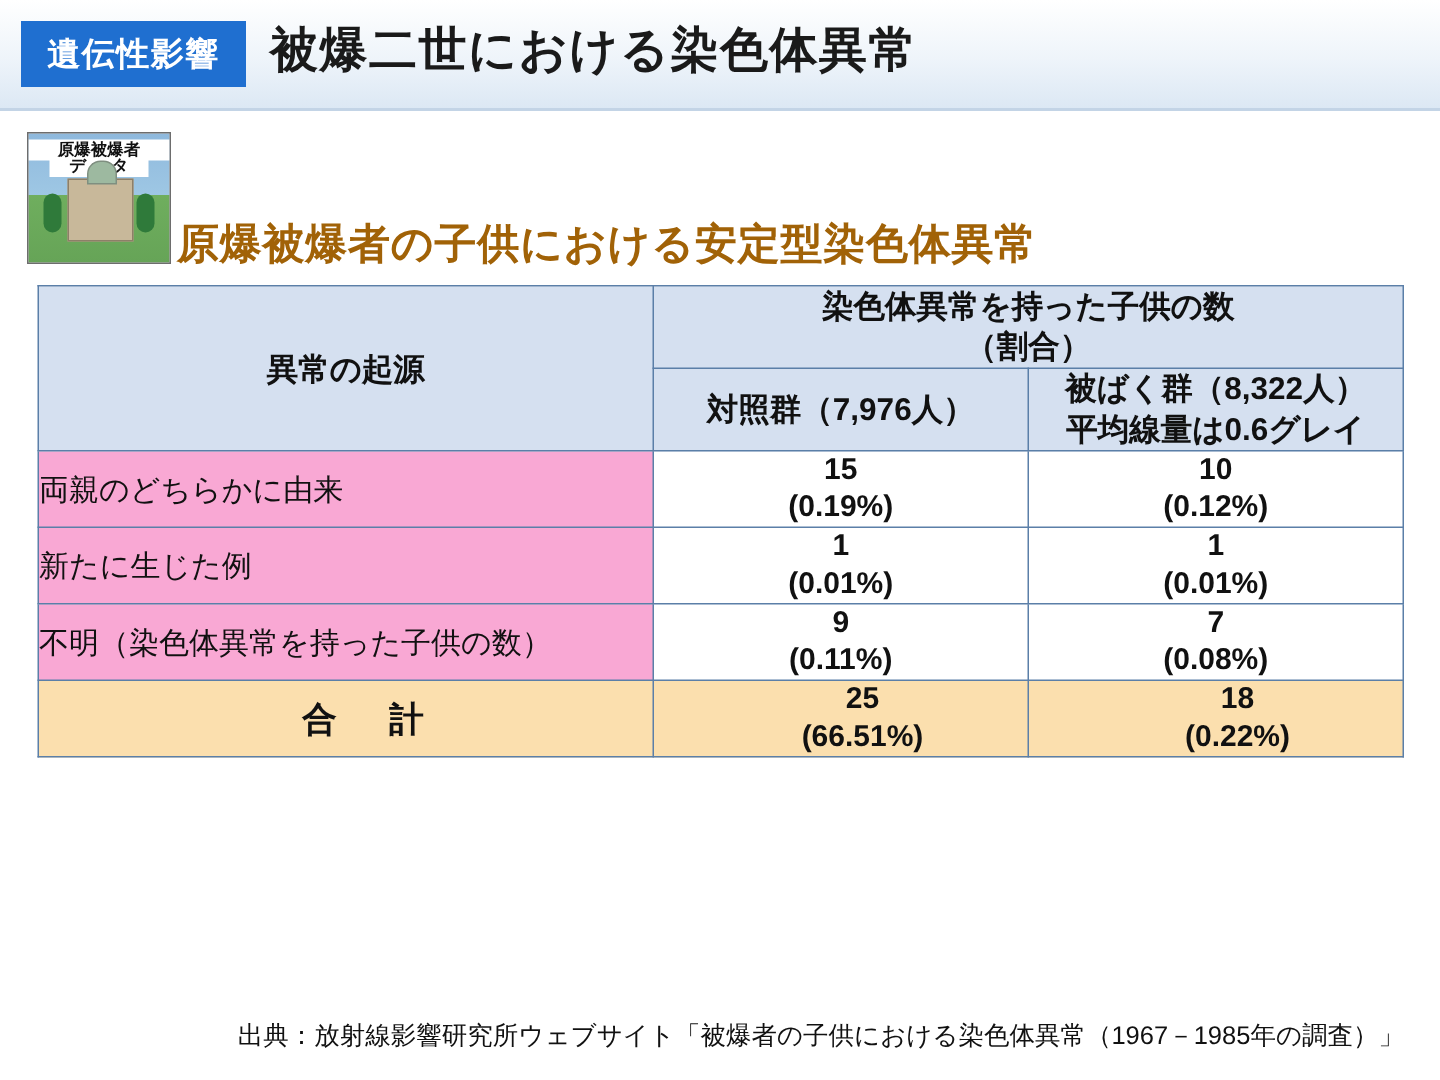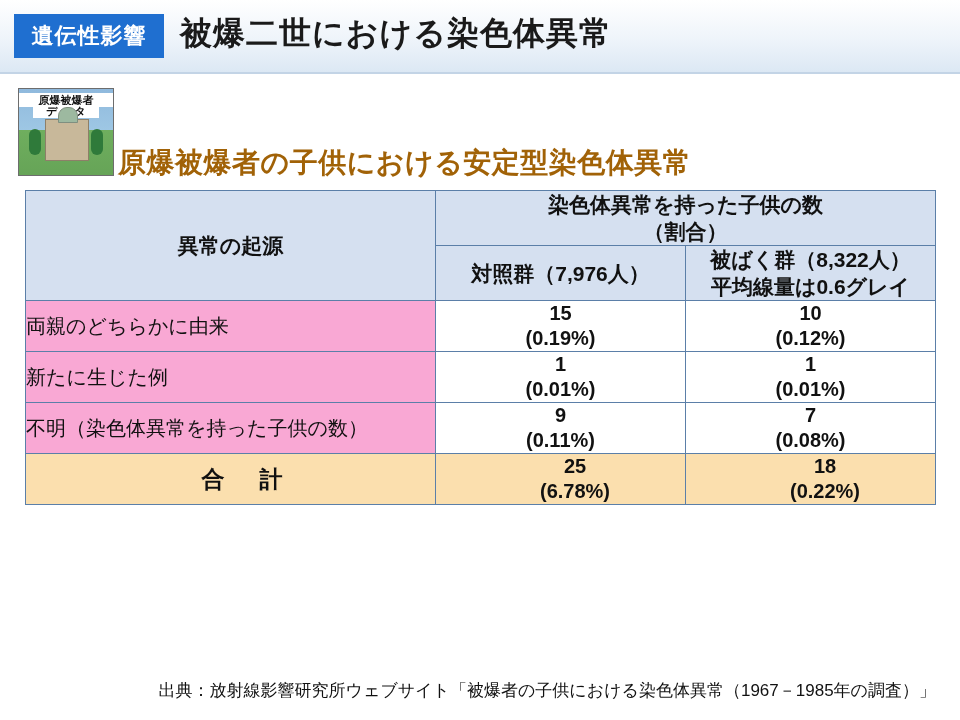--- a/index.html
+++ b/index.html
@@ -260,21 +260,21 @@
       <td class="row-val">
         <div>7</div>
         <div>(0.08%)</div>
       </td>
     </tr>
 
     <tr class="total-row">
       <td class="row-label total-label">合　計</td>
       <td class="row-val">
         <div>25</div>
-        <div>(6.78%)</div>
+        <div>(66.51%)</div>
       </td>
       <td class="row-val">
         <div>18</div>
         <div>(0.22%)</div>
       </td>
     </tr>
   </tbody>
 </table>
 
 <div class="source">

